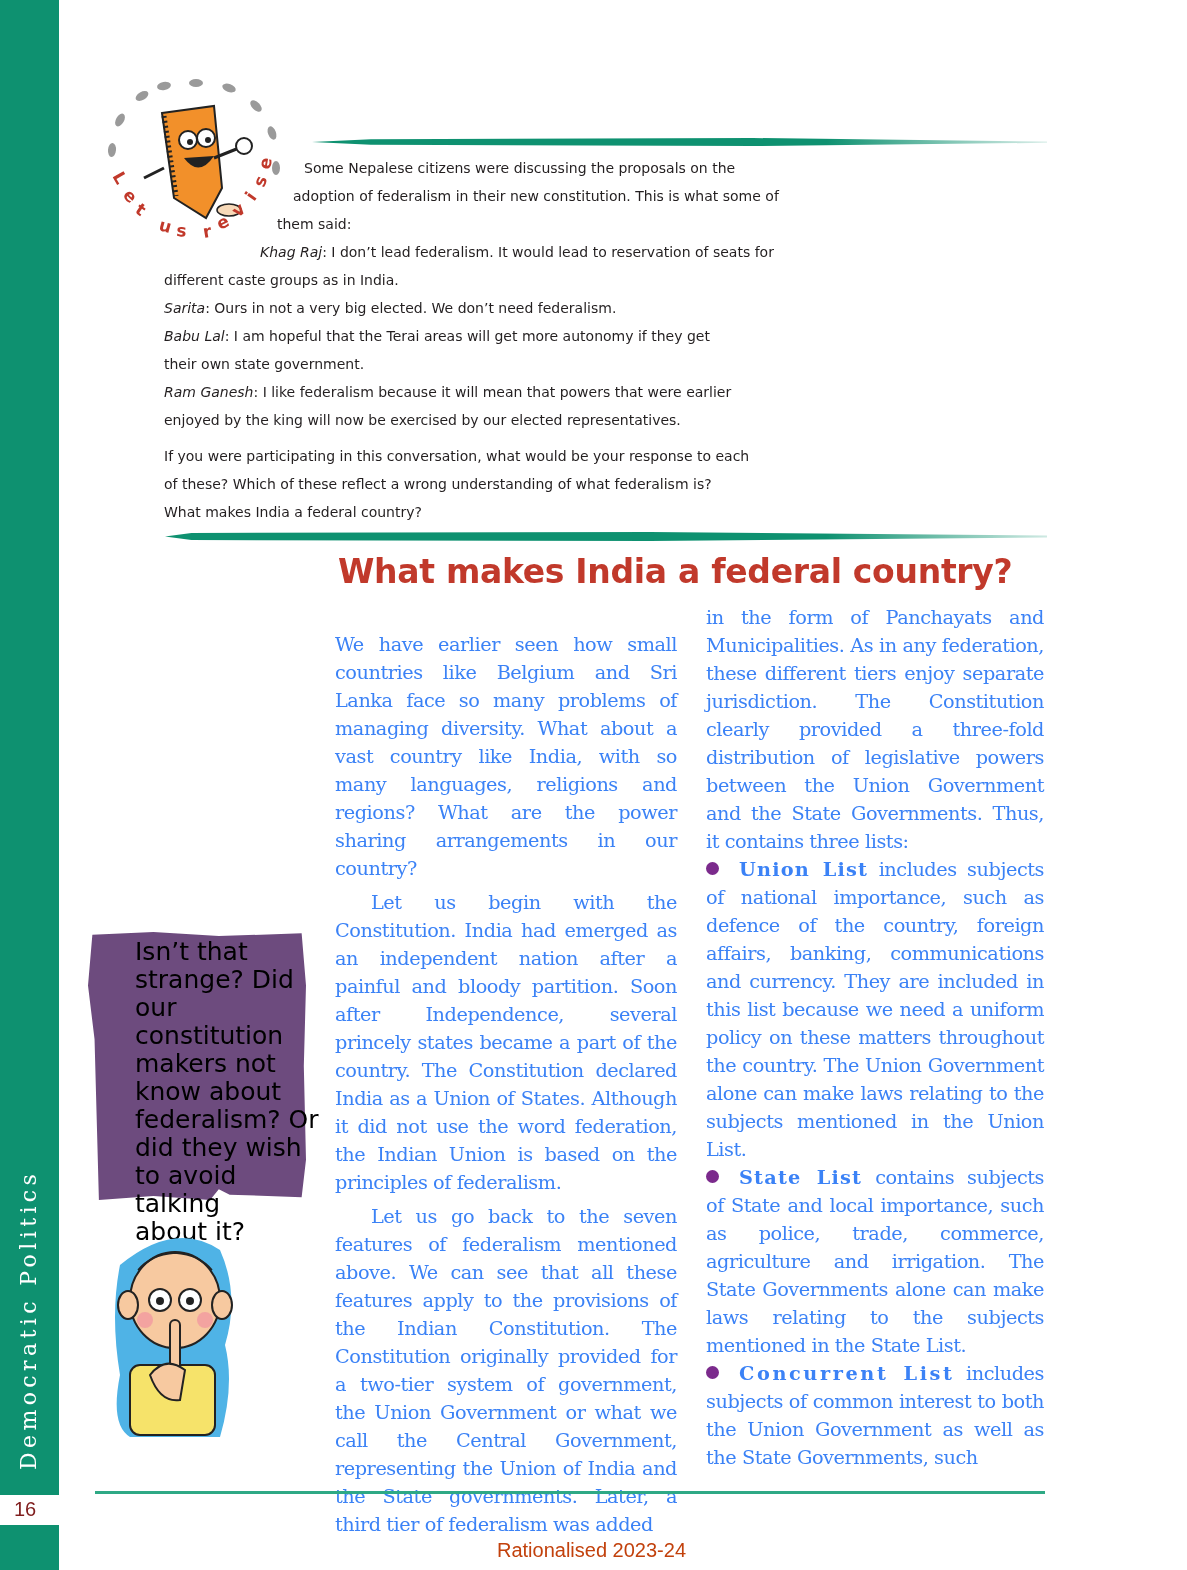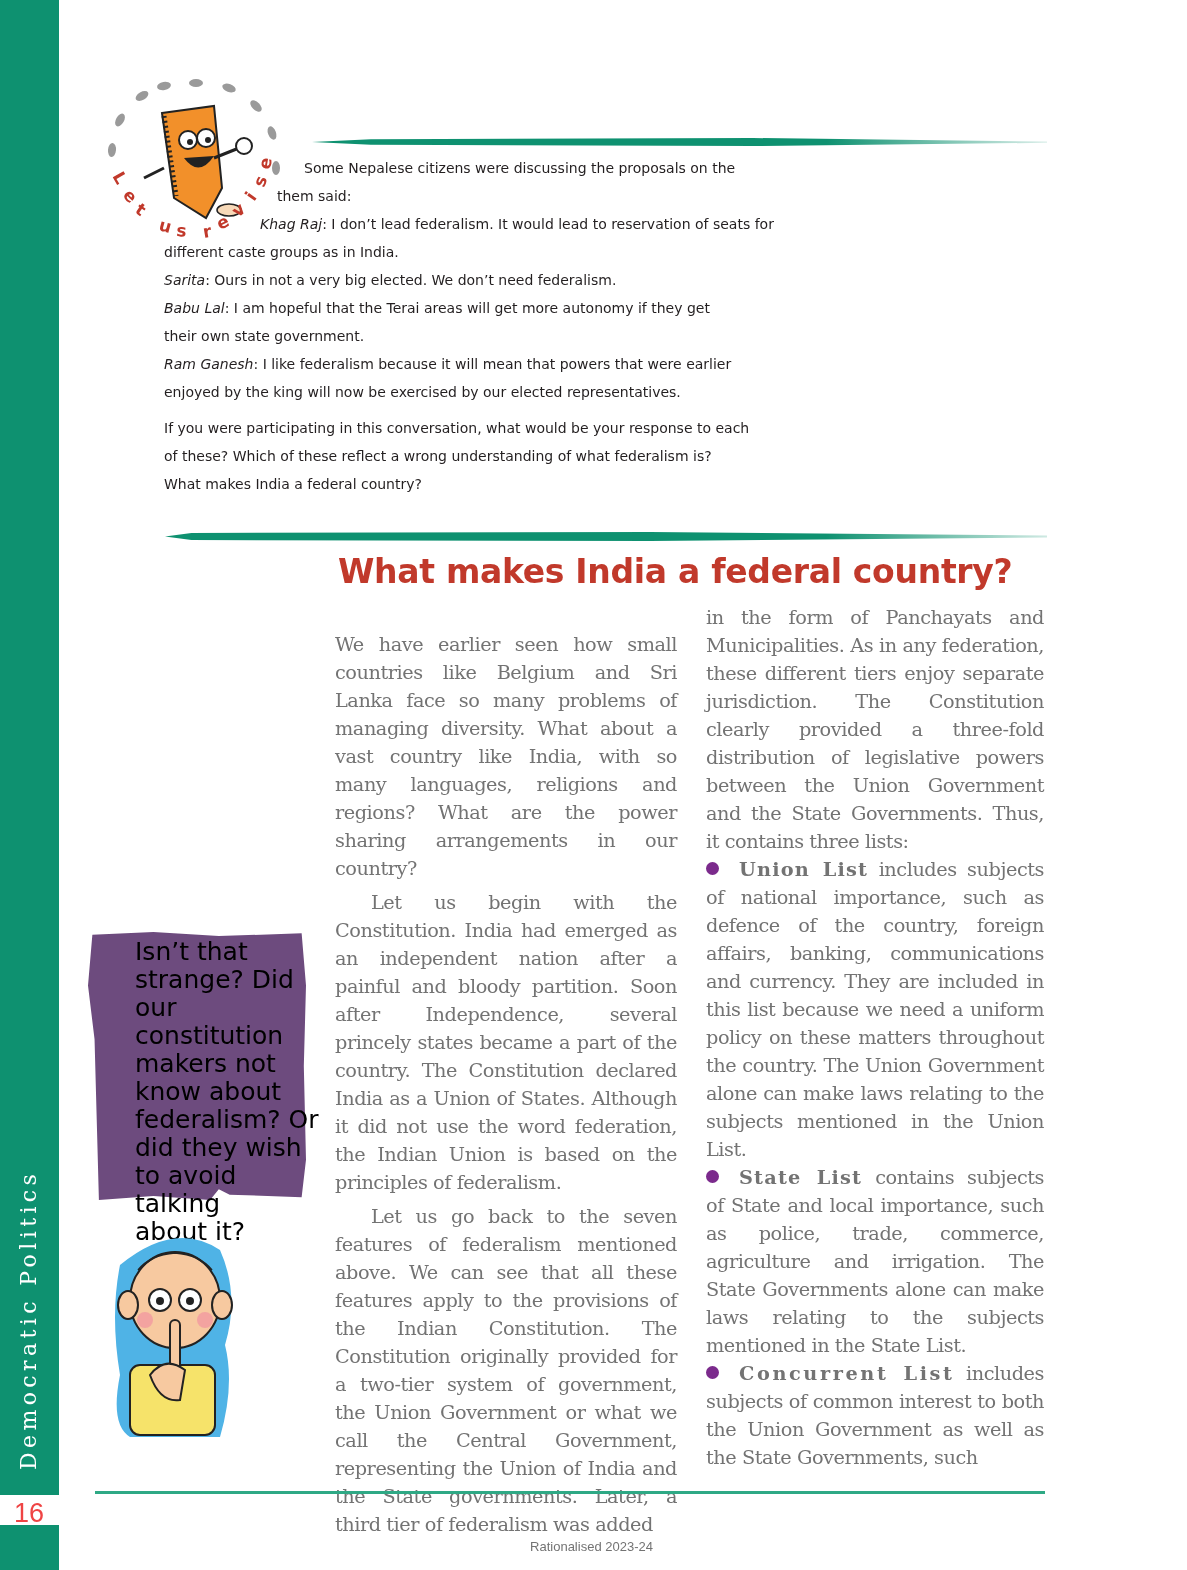--- a/index.html
+++ b/index.html
@@ -8,21 +8,21 @@
 
   .side-band { position: absolute; left: 0; top: 0; width: 59px; height: 1570px; background: #0e9170; }
   .side-title {
     position: absolute; left: 30px; top: 1470px;
     transform: rotate(-90deg); transform-origin: left top;
     font-family: "DejaVu Serif", serif; font-size: 22px; letter-spacing: 4.4px;
     color: #ffffff; white-space: nowrap; line-height: 1;
     margin-left: -12px;
   }
   .page-num-box { position: absolute; left: 0; top: 1495px; width: 59px; height: 30px; background: #ffffff; }
-  .page-num { position: absolute; left: 14px; top: 1498px; font-family: "Liberation Sans", sans-serif; font-size: 27px; color: #ef4444; }
+  .page-num { position: absolute; left: 14px; top: 1498px; font-family: "Liberation Sans", sans-serif; font-size: 20px; color: #7f1d1d; }
 
   .mascot { position: absolute; left: 104px; top: 78px; width: 182px; height: 170px; }
 
   .rule-top {
     position: absolute; left: 312px; top: 138px; width: 735px; height: 8px;
     background: linear-gradient(to right, #0e9170 0%, #0e9170 70%, rgba(14,145,112,0.15) 100%);
     clip-path: polygon(0 50%, 8% 15%, 60% 0, 100% 45%, 100% 60%, 60% 100%, 8% 85%);
   }
   .rule-mid {
     position: absolute; left: 165px; top: 532px; width: 882px; height: 9px;
@@ -40,21 +40,21 @@
   .revise .q { margin-top: 8px; }
 
   .heading {
     position: absolute; left: 338px; top: 552px;
     font-family: "DejaVu Sans", sans-serif; font-weight: bold; font-size: 33px; color: #c1392b;
     letter-spacing: -0.3px;
   }
 
   .col {
     position: absolute; width: 342px;
-    font-family: "DejaVu Serif", serif; font-size: 19.3px; line-height: 28px; color: #737373;
+    font-family: "DejaVu Serif", serif; font-size: 19.3px; line-height: 28px; color: #3b82f6;
     text-align: justify; letter-spacing: -0.45px;
   }
   .col p { margin: 0; }
   .col-left { left: 335px; top: 631px; }
   .col-right { left: 706px; top: 604px; width: 338px; }
   .col .indent { text-indent: 36px; margin-top: 6px; }
   .bullet-item { margin-top: 2px; }
   .bullet { display: inline-block; width: 13px; height: 13px; border-radius: 50%; background: #7b2a8c; margin-right: 20px; vertical-align: 1px; }
   .list-term { font-weight: bold; letter-spacing: 1.2px; }
 
@@ -65,21 +65,21 @@
   }
   .note-text {
     position: absolute; left: 135px; top: 938px; width: 185px;
     font-family: "DejaVu Sans", sans-serif; font-size: 25px; line-height: 28px; color: #000000;
   }
 
   .boy { position: absolute; left: 100px; top: 1225px; width: 150px; height: 215px; }
 
   .footer {
     position: absolute; left: 0; top: 1539px; width: 1187px; text-align: center;
-    font-family: "Liberation Sans", sans-serif; font-size: 13px; color: #737373;
+    font-family: "Liberation Sans", sans-serif; font-size: 20px; color: #c2410c;
     padding-left: 0;
   }
   .footer span { position: relative; left: -2px; }
 </style>
 </head>
 <body>
 
 <div class="side-band"></div>
 <div class="side-title">Democratic Politics</div>
 <div class="page-num-box"></div>
@@ -123,20 +123,21 @@
     <text x="150" y="124" transform="rotate(-55 150 124)">i</text>
     <text x="160" y="110" transform="rotate(-70 160 110)">s</text>
     <text x="166" y="92" transform="rotate(-80 166 92)">e</text>
   </g>
 </svg>
 
 <div class="rule-top"></div>
 
 <div class="revise">
   <p style="padding-left:140px">Some Nepalese citizens were discussing the proposals on the</p>
+  <p style="padding-left:129px">adoption of federalism in their new constitution. This is what some of</p>
   <p style="padding-left:113px">them said:</p>
 
   <p style="padding-left:96px"><span class="name">Khag Raj</span><span>: I don’t lead federalism. It would lead to reservation of seats for</span></p>
   <p>different caste groups as in India.</p>
 
   <p><span class="name">Sarita</span><span>:  Ours in not a very big elected. We don’t need federalism.</span></p>
 
   <p><span class="name">Babu Lal</span><span>: I am hopeful that the Terai areas will get more autonomy if they get</span></p>
   <p>their own state government.</p>
 

